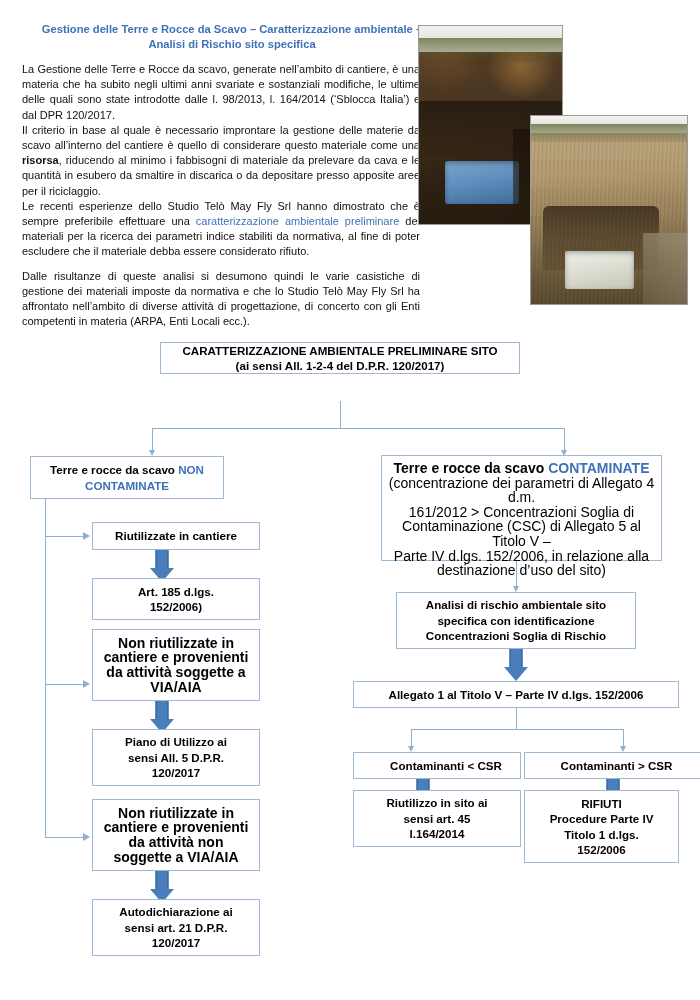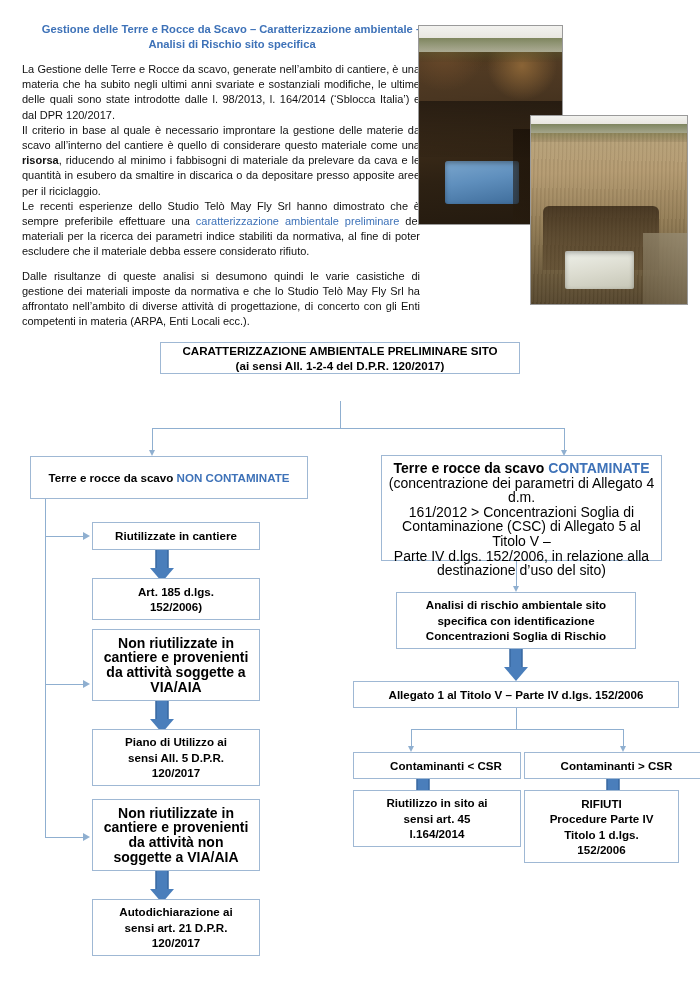--- a/index.html
+++ b/index.html
@@ -203,21 +203,21 @@
     </div>
   </div>
 
   <div class="vline" style="left:340px; top:401px; height:27px;"></div>
   <div class="hline" style="left:152px; top:428px; width:412px;"></div>
   <div class="vline" style="left:152px; top:428px; height:22px;"></div>
   <div class="thin-arrow-down" style="left:148.5px; top:450px;"></div>
   <div class="vline" style="left:564px; top:428px; height:22px;"></div>
   <div class="thin-arrow-down" style="left:560.5px; top:450px;"></div>
 
-  <div class="node" style="left:30px; top:456px; width:278px; height:43px;">
+  <div class="node" style="left:30px; top:456px; width:194px; height:43px;">
     <div class="inner">
       <span>Terre e rocce da scavo </span><span class="hl">NON CONTAMINATE</span>
     </div>
   </div>
 
   <div class="vline" style="left:45px; top:499px; height:338px;"></div>
 
   <div class="hline" style="left:45px; top:536px; width:38px;"></div>
   <div class="thin-arrow-right" style="left:83px; top:532px;"></div>
   <div class="node" style="left:92px; top:522px; width:168px; height:28px;">

